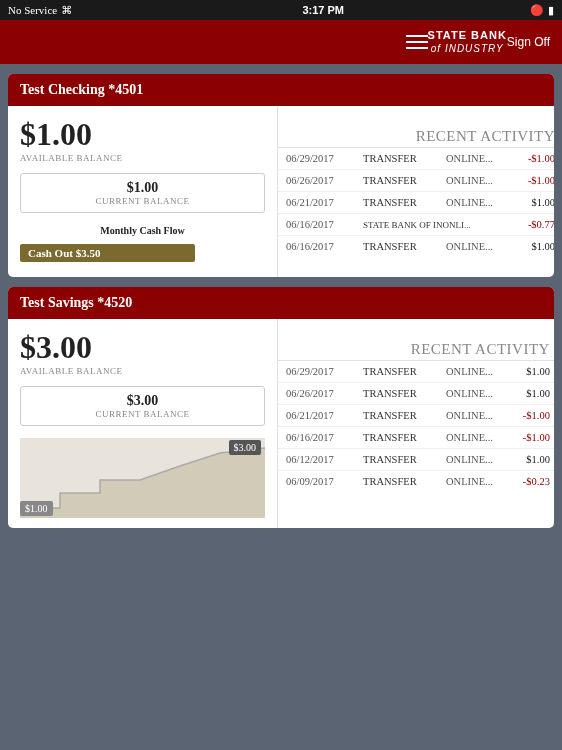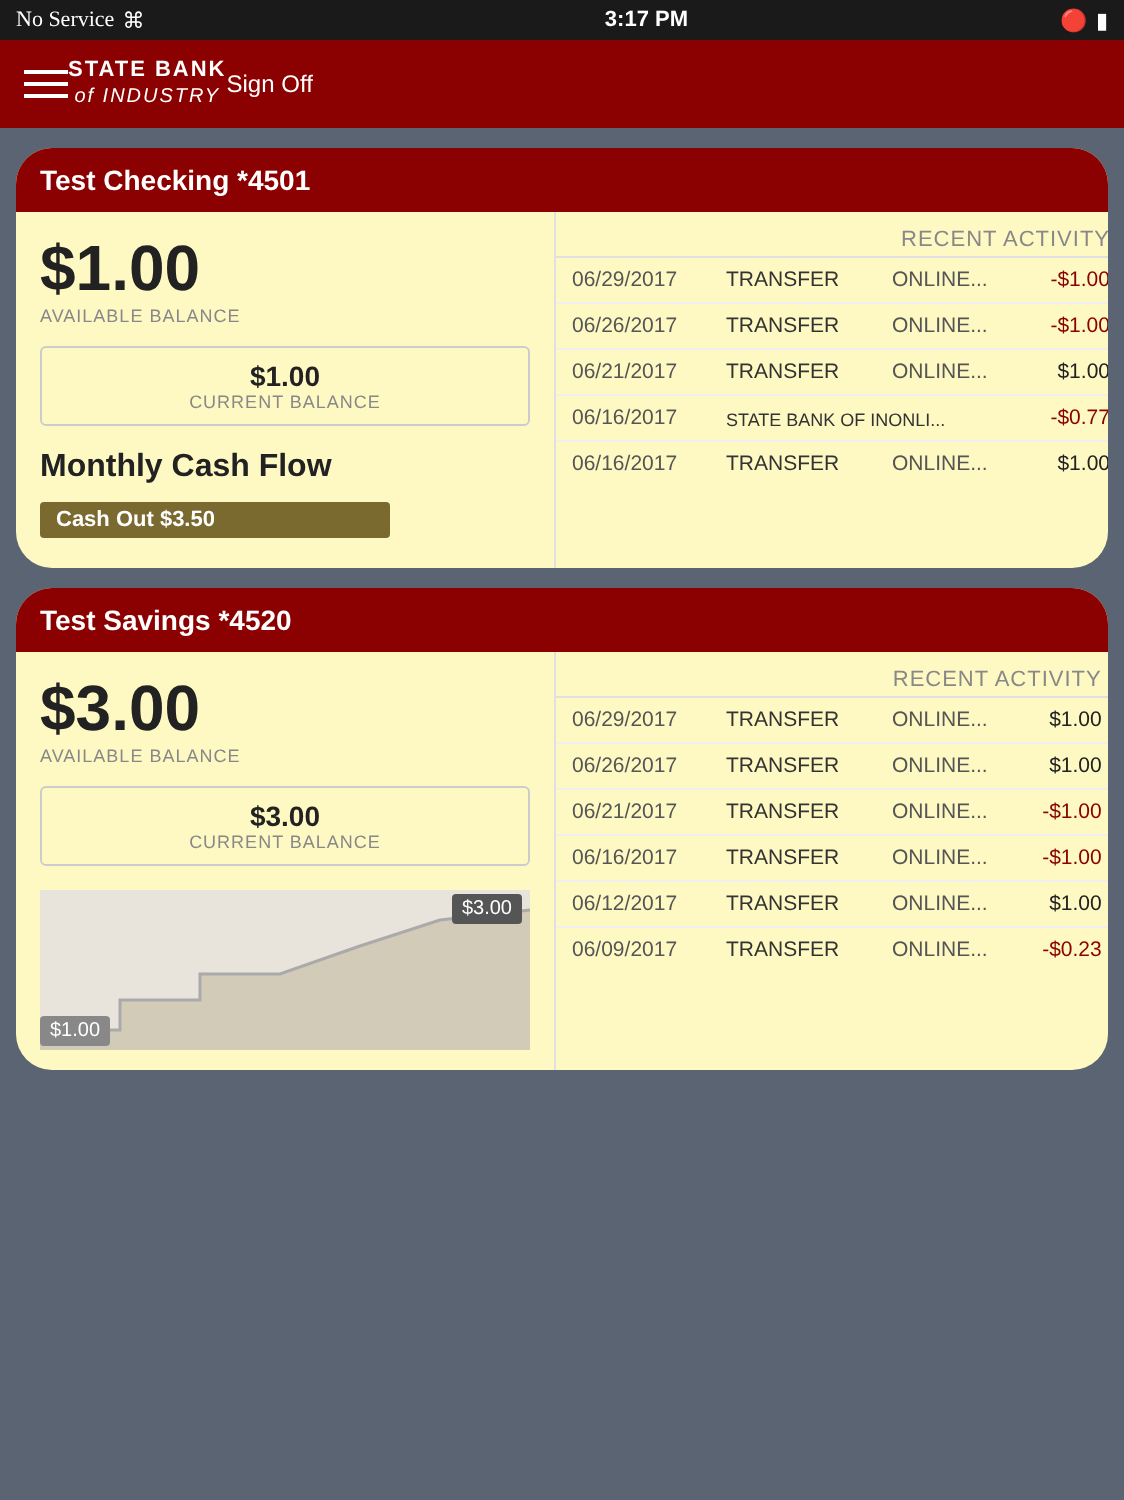--- a/index.html
+++ b/index.html
@@ -26,21 +26,21 @@
     .status-bar-left { display: flex; align-items: center; gap: 4px; font-family: Liberation Serif, serif; }
     .status-bar-center { font-weight: bold; font-size: 11px; margin-left: 44px; }
     .status-bar-right { display: flex; align-items: center; gap: 4px; }
 
     
     .app-header {
       background: #8b0000;
       height: 44px;
       display: flex;
       align-items: center;
-      justify-content: flex-start;
+      justify-content: flex-end;
       padding: 0 12px;
     }
     .header-menu-icon {
       display: flex;
       flex-direction: column;
       gap: 4px;
       cursor: pointer;
     }
     .header-menu-icon span {
       display: block;
@@ -72,24 +72,25 @@
 
     
     .main-content {
       padding: 10px 8px;
       overflow-y: auto;
       height: calc(750px - 20px - 44px);
     }
 
     
     .account-card {
-      background: #fef9c3;
-      border-radius: 18px;
+      background: #ffffff;
+      border-radius: 5px;
       margin-bottom: 10px;
       overflow: hidden;
+      font-family: Liberation Serif, serif;
     }
     .account-card-header {
       background: #8b0000;
       color: #fff;
       padding: 8px 12px;
       font-size: 14px;
       font-weight: bold;
     }
     .account-card-body {
       display: flex;
@@ -129,24 +130,25 @@
     }
     .current-balance-label {
       font-size: 9px;
       color: #888;
       text-transform: uppercase;
       letter-spacing: 0.5px;
     }
 
     
     .cash-flow-title {
-      font-size: 16px;
+      font-size: 10px;
       font-weight: bold;
       color: #222;
       margin-bottom: 8px;
+      text-align: center;
     }
     .cash-flow-bar-row {
       margin-bottom: 5px;
     }
     .cash-flow-bar-label {
       font-size: 11px;
       color: #fff;
       padding: 3px 8px;
       border-radius: 2px;
       display: inline-block;
@@ -195,25 +197,25 @@
       border-radius: 2px;
     }
 
     
     .account-right {
       flex: 1;
       padding: 0;
     }
     .recent-activity-header {
       text-align: right;
-      font-size: 11px;
+      font-size: 15px;
       color: #888;
       text-transform: uppercase;
       letter-spacing: 0.5px;
-      padding: 8px 8px 2px;
+      padding: 22px 8px 2px;
       border-bottom: 1px solid #e0e0e0;
     }
     .activity-row {
       display: flex;
       align-items: flex-end;
       padding: 5px 8px;
       border-bottom: 1px solid #f0f0f0;
       font-size: 10.5px;
       gap: 15px;
     }

